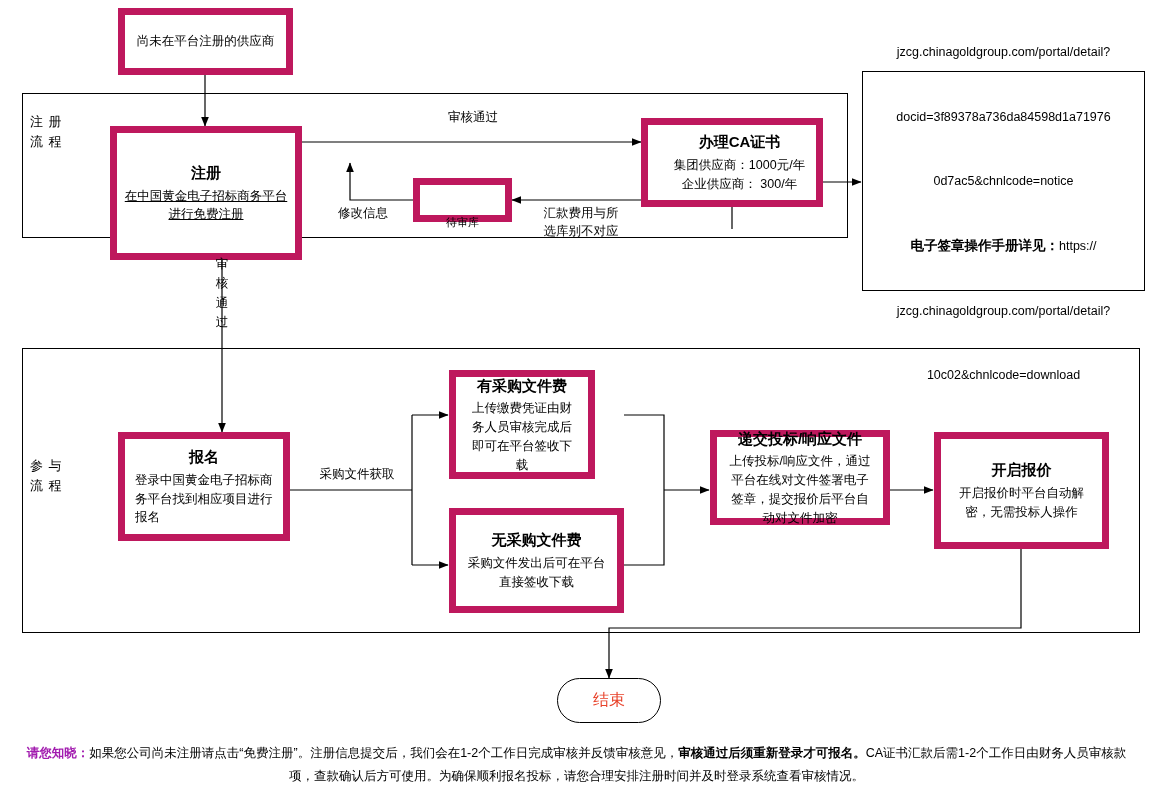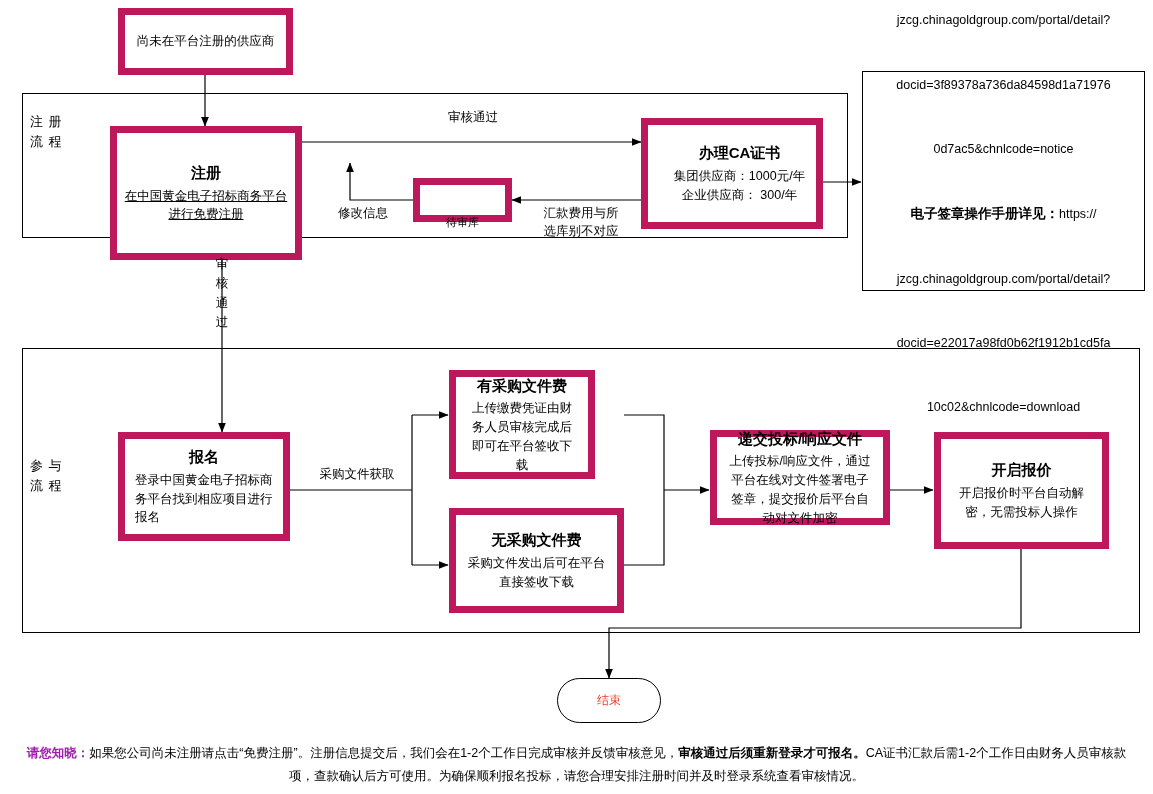--- a/index.html
+++ b/index.html
@@ -87,21 +87,21 @@
   }
   .terminator {
     position: absolute;
     border: 1px solid #000000;
     border-radius: 40px;
     background: #ffffff;
     display: flex;
     align-items: center;
     justify-content: center;
     color: #e8422a;
-    font-size: 12px;
+    font-size: 16px;
     box-sizing: border-box;
   }
   .footnote {
     position: absolute;
     font-size: 12.5px;
     line-height: 1.8;
     color: #000000;
     text-align: center;
   }
   .footnote .warn {
@@ -170,38 +170,37 @@
   <div class="box" style="left:110px; top:126px; width:192px; height:134px;">
     <div class="title">注册</div>
     <div class="body" style="white-space:pre-line;text-decoration:underline;">在中国黄金电子招标商务平台
 进行免费注册</div>
   </div>
 
   <div class="box" style="left:413px; top:178px; width:99px; height:44px;">
     <div class="body" style="font-size:11px;margin-top:44px;">待审库</div>
   </div>
 
-  <div class="box" style="left:641px; top:118px; width:182px; height:111px;padding-left:15px;">
+  <div class="box" style="left:641px; top:118px; width:182px; height:89px;padding-left:15px;">
     <div class="title">办理CA证书</div>
     <div class="body">集团供应商：1000元/年</div>
     <div class="body">企业供应商：  300/年</div>
   </div>
 
   <div class="link-box" style="left:862px; top:71px; width:283px; height:220px;gap:44px;">
     <div>
       <b>ca证书办理公告详见：</b><span>https://</span>
     </div>
     <div>jzcg.chinagoldgroup.com/portal/detail?</div>
     <div>docid=3f89378a736da84598d1a71976</div>
     <div>0d7ac5&amp;chnlcode=notice</div>
     <div>
       <b>电子签章操作手册详见：</b><span>https://</span>
     </div>
     <div>jzcg.chinagoldgroup.com/portal/detail?</div>
-    <div>docid=e22017a98fd0b62f1912b1cd5fa</div>
     <div>10c02&amp;chnlcode=download</div>
   </div>
 
   <div class="plain-label" style="left:398px; top:109px; width:150px;">审核通过</div>
   <div class="plain-label" style="left:318px; top:205px; width:90px;">修改信息</div>
   <div class="plain-label" style="left:521px; top:205px; width:120px;">汇款费用与所
 选库别不对应</div>
   <div class="plain-label" style="left:200px; top:255px; width:44px; line-height:1.55;">审
 核
 通

